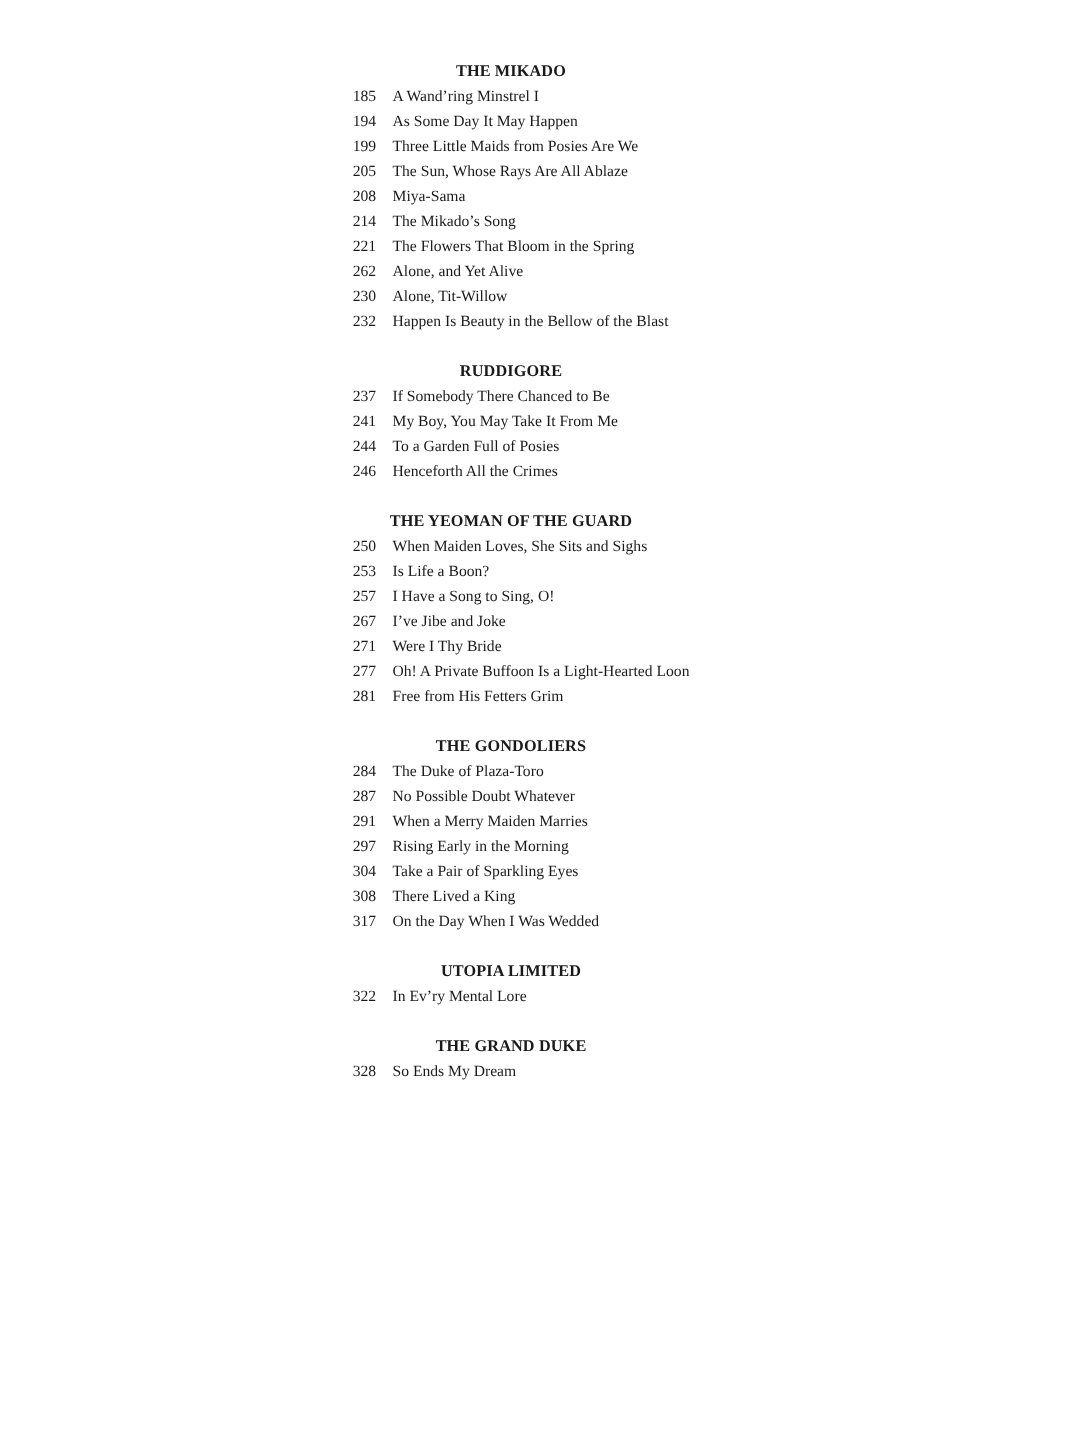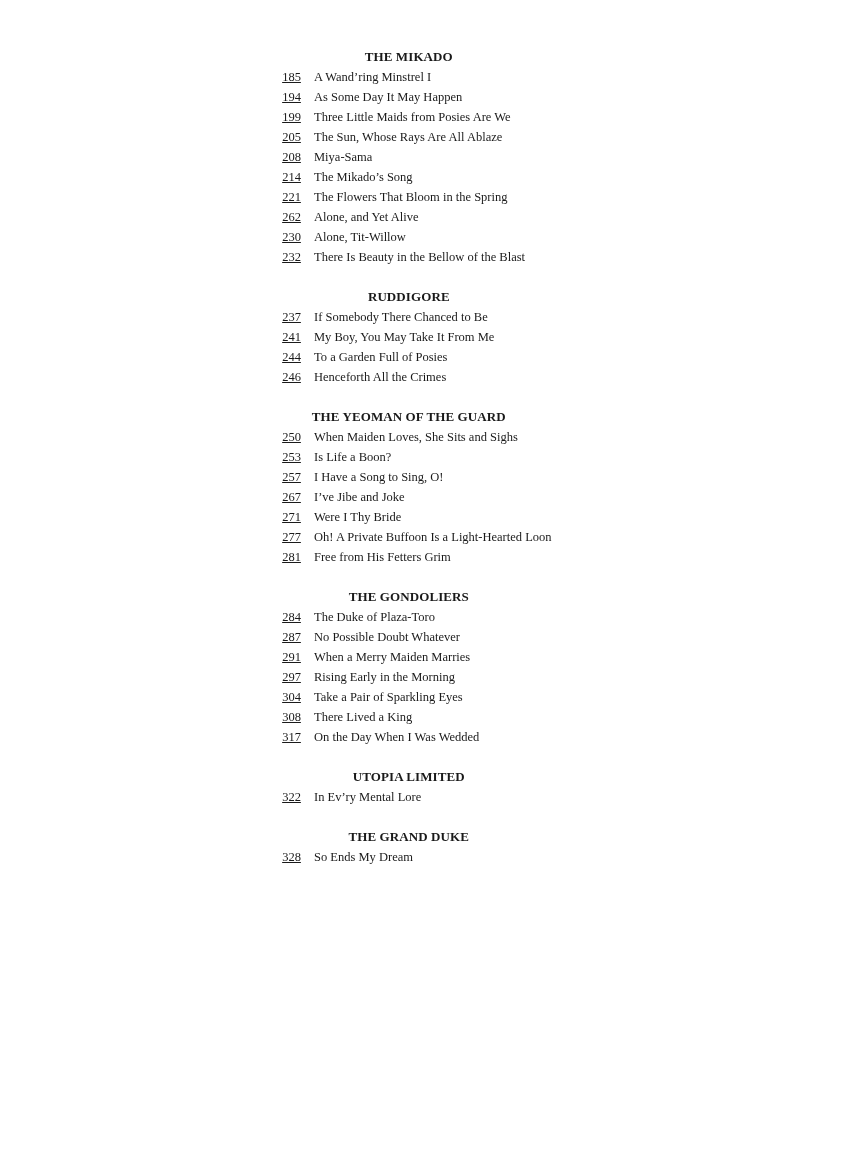--- a/index.html
+++ b/index.html
@@ -9,21 +9,21 @@
       font-family: "DejaVu Serif", "Liberation Serif", serif;
       color: #1a1a1a;
     }
     .section { margin-bottom: 20px; text-align: center; }
     .heading {
       font-family: "Liberation Serif", serif;
       font-weight: bold; font-size: 13px; letter-spacing: 0.1px;
       height: 20px; line-height: 20px;
     }
     .row { display: flex; height: 20px; line-height: 20px; font-family: "Liberation Serif", serif; font-size: 12.5px; }
-    .num { width: 48px; padding-left: 3px; box-sizing: border-box; text-decoration: underline; }
+    .num { width: 48px; padding-left: 3px; box-sizing: border-box; }
     .title { white-space: nowrap; }
   </style>
 </head>
 <body>
 
 <div class="toc" id="toc">
     <div class="section">
       <div class="heading">THE MIKADO</div>
       <div class="row">
         <span class="num">185</span>
@@ -56,21 +56,21 @@
       <div class="row">
         <span class="num">262</span>
         <span class="title">Alone, and Yet Alive</span>
       </div>
       <div class="row">
         <span class="num">230</span>
         <span class="title">Alone, Tit-Willow</span>
       </div>
       <div class="row">
         <span class="num">232</span>
-        <span class="title">There Is Beauty in the Bellow of the Blast</span>
+        <span class="title">Happen Is Beauty in the Bellow of the Blast</span>
       </div>
     </div>
     <div class="section">
       <div class="heading">RUDDIGORE</div>
       <div class="row">
         <span class="num">237</span>
         <span class="title">If Somebody There Chanced to Be</span>
       </div>
       <div class="row">
         <span class="num">241</span>

